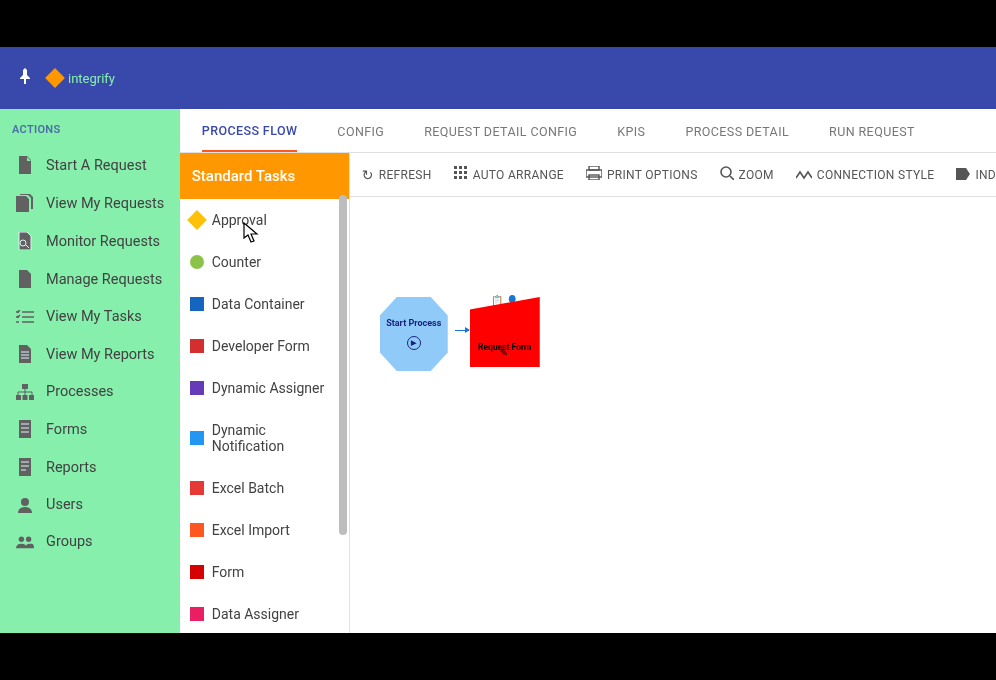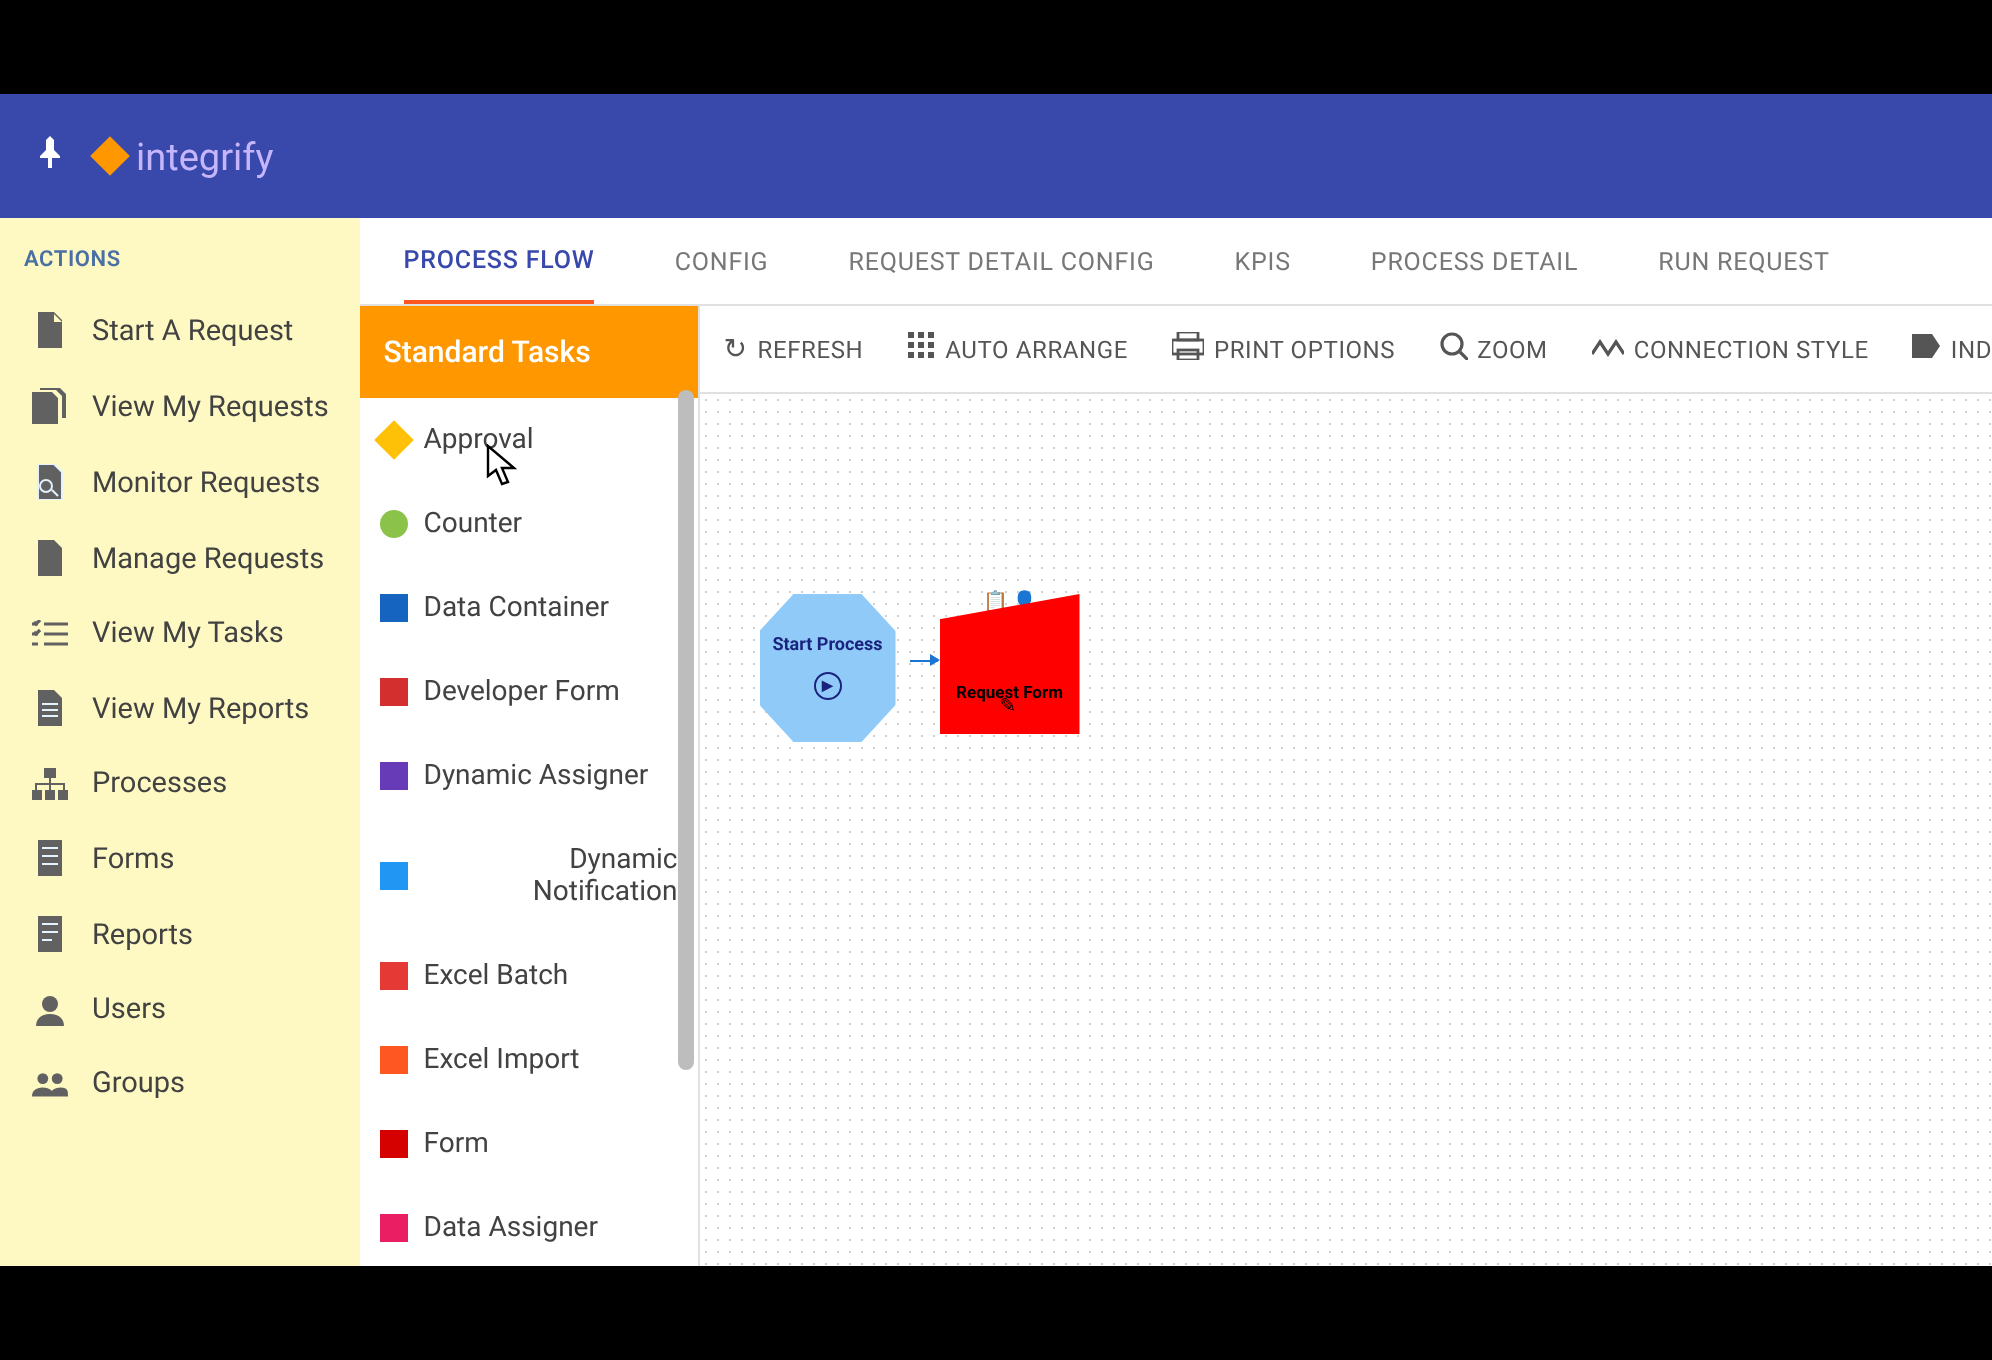--- a/index.html
+++ b/index.html
@@ -1,34 +1,34 @@
 <!DOCTYPE html>
 <html><head>
 <meta charset="utf-8">
 <style>
 * { margin: 0; padding: 0; box-sizing: border-box; }
 body { font-family: -apple-system, BlinkMacSystemFont, "Segoe UI", Roboto, Helvetica, Arial, sans-serif; font-size: 14px; color: #333; width: 996px; height: 680px; overflow: hidden; position: relative; background: #000; }
 .topbar { position: absolute; top: 47px; left: 0; right: 0; height: 62px; background: #3949ab; display: flex; align-items: center; padding-left: 18px; gap: 16px; }
 .pin-icon { color: #fff; font-size: 16px; }
 .logo { display: flex; align-items: center; gap: 6px; }
 .logo-diamond { width: 14px; height: 14px; background: #ff9800; transform: rotate(45deg); }
-.logo-text { color: #c4b5fd; font-size: 19px; font-weight: 400; }
+.logo-text { color: #86efac; font-size: 13px; font-weight: 400; }
 .workspace { position: absolute; top: 109px; left: 0; right: 0; bottom: 47px; display: flex; background: #fff; }
-.sidebar { width: 183px; background: #fef9c3; padding: 8px 0 12px 8px; overflow: hidden; }
+.sidebar { width: 183px; background: #86efac; padding: 8px 0 12px 8px; overflow: hidden; }
 .section-title { font-size: 11px; font-weight: 600; color: #4a6fa5; letter-spacing: 0.3px; padding: 6px 4px 10px 4px; }
 .nav-item { display: flex; align-items: center; gap: 12px; padding: 10px 4px 10px 8px; color: #424242; cursor: pointer; font-size: 14.5px; }
 .nav-item .icon { width: 18px; display: inline-flex; justify-content: center; color: #616161; font-size: 16px; }
 .main { flex: 1; display: flex; flex-direction: column; background: #fff; position: relative; }
 .tabs { height: 44px; border-bottom: 1px solid #e0e0e0; display: flex; align-items: center; padding-left: 22px; gap: 40px; font-size: 12.5px; letter-spacing: 0.4px; color: #777; }
 .tab { padding: 14px 0 12px 0; cursor: pointer; }
 .tab.active { color: #3949ab; border-bottom: 2px solid #ff5722; font-weight: 500; }
 .content { flex: 1; display: flex; }
 .tasks-panel { width: 170px; display: flex; flex-direction: column; border-right: 1px solid #e0e0e0; position: relative; }
 .tasks-header { background: #ff9800; color: #fff; padding: 14px 12px; font-size: 15px; font-weight: 500; }
-.tasks-list { flex: 1; overflow-y: auto; text-align: right; }
+.tasks-list { flex: 1; overflow-y: auto; }
 .task-item { display: flex; align-items: center; gap: 8px; padding: 13px 10px; cursor: grab; font-size: 14px; color: #424242; }
 .task-icon { width: 14px; height: 14px; flex-shrink: 0; }
 .diamond { transform: rotate(45deg); }
 .circle { border-radius: 50%; }
 .scroll-indicator { position: absolute; right: 2px; top: 42px; width: 8px; height: 340px; background: #bdbdbd; border-radius: 4px; }
 .canvas-area { flex: 1; display: flex; flex-direction: column; }
 .toolbar { height: 44px; border-bottom: 1px solid #e0e0e0; display: flex; align-items: center; padding-left: 12px; gap: 22px; font-size: 12px; letter-spacing: 0.3px; color: #555; overflow: hidden; white-space: nowrap; }
 .tool-btn { display: flex; align-items: center; gap: 5px; cursor: pointer; }
 .tool-ico { font-size: 14px; }
 .canvas { flex: 1; position: relative; background-image: radial-gradient(circle, #d0d0d0 0.6px, transparent 0.6px); background-size: 6px 6px; background-position: 0 0; }

